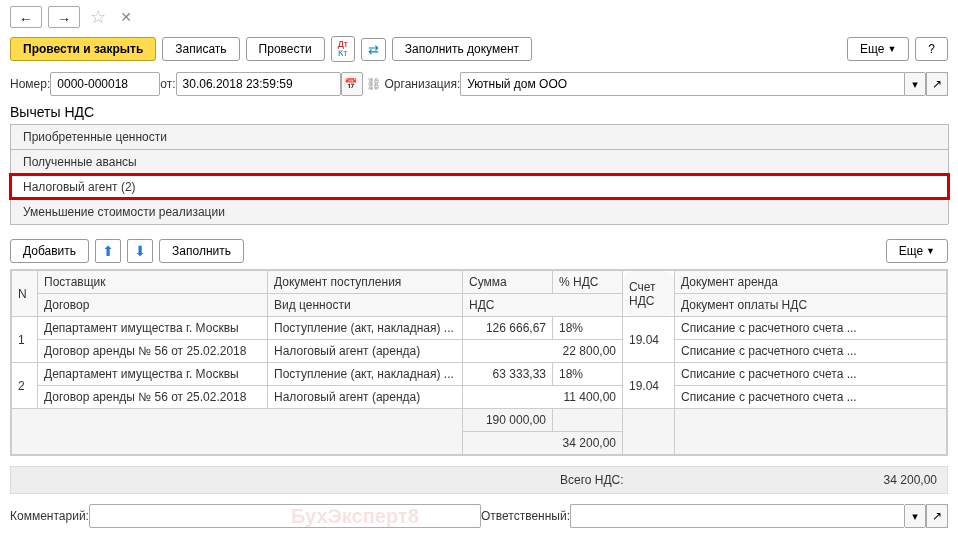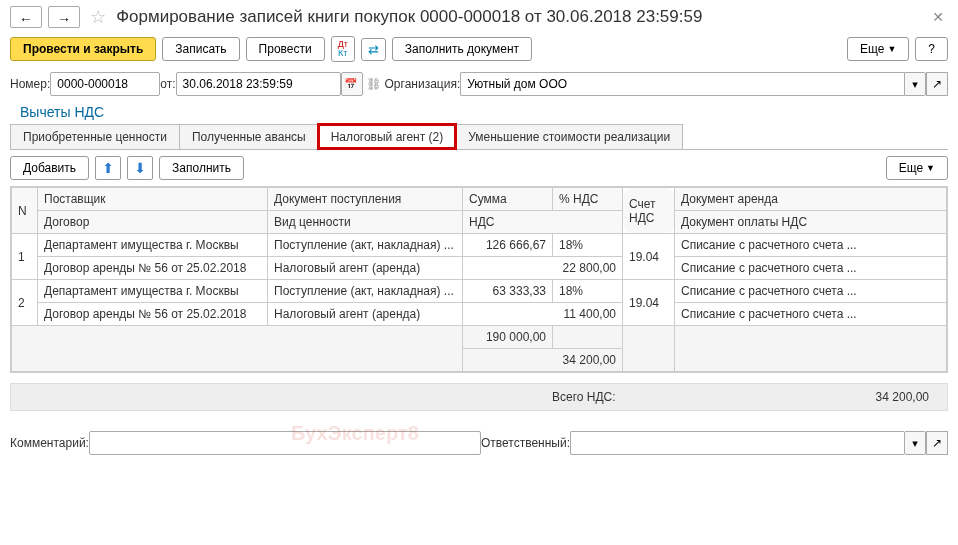--- a/index.html
+++ b/index.html
@@ -46,23 +46,23 @@
   .input-date { width: 165px; }
   .cal-btn, .drop-btn {
     border: 1px solid #aaa; background: #f7f7f7; width: 22px; height: 24px;
     font-size: 11px; cursor: pointer; border-radius: 2px; padding:0;
   }
   .link-icon { color: #888; width: 22px; text-align:center; cursor:pointer; }
   .org-field { flex: 1; display: flex; }
   .org-field .input { flex: 1; border-right: none; border-radius: 2px 0 0 2px; }
   .org-field .drop-btn { border-radius: 0 2px 2px 0; }
 
-  .section-title { color: #0369a1; font-size: 14px; margin: 4px 10px 4px; }
-
-  .tabs { display: flex; border-bottom: 1px solid #bbb; margin-bottom: 6px; }
+  .section-title { color: #000000; font-size: 14px; margin: 4px 0 4px; }
+
+  .tabs { display: flex; border-bottom: 1px solid #bbb; margin-bottom: 14px; flex-direction: column; }
   .tab {
     border: 1px solid #bbb; border-bottom: none; padding: 5px 12px;
     background: #f4f4f4; font-size: 12px; cursor: pointer; margin-right: -1px;
     position: relative;
   }
   .tab.active { background: #fff; z-index: 1; }
   .tab.highlighted { outline: 3px solid #d10000; outline-offset: -2px; z-index: 2; }
 
   .grid-toolbar { display: flex; align-items: center; gap: 6px; margin: 6px 0; }
   .arrow-btn { border:1px solid #999; background:#fff; width:26px; height:24px; cursor:pointer; color:#2a7ad1; font-size:14px; border-radius:2px; padding:0;}
@@ -79,25 +79,25 @@
   .col-sum { width: 90px; text-align:right; }
   .col-vat { width: 70px; margin-left: 21px; }
   .col-acct { width: 52px; border-radius: 11px; }
   .col-pay { }
   .grid td.num { text-align: right; }
   .grid tr.subrow td { border-top: 1px dashed #ddd; }
   .totals td { background: #f5f5f5; font-weight: normal; }
 
   .vat-total-row {
     display: flex; justify-content: flex-end; align-items: center;
-    background: #eee; border: 1px solid #ddd; padding: 6px 18px;
+    background: #eee; border: 1px solid #ddd; padding: 6px 10px;
     margin-top: 10px; gap: 260px;
   }
 
-  .bottom-row { display: flex; align-items: center; gap: 0; margin-top: 20px; }
+  .bottom-row { display: flex; align-items: center; gap: 0; margin-top: 10px; }
   .comment-input { flex: 1; }
   .resp-wrap { display: flex; flex: 1; }
   .resp-wrap .input { flex:1; border-right:none; border-radius:2px 0 0 2px;}
   .icon-open { border:1px solid #aaa; background:#f7f7f7; width:22px; height:24px; font-size:12px; cursor:pointer; padding:0;}
 
   .watermark {
     position: absolute; left: 280px; top: 235px; font-size: 20px;
     color: rgba(200,60,40,0.15); font-weight: bold; pointer-events: none;
     z-index: 0;
   }
@@ -107,21 +107,20 @@
   }
   .grid-wrap { position: relative; border:1px solid #ccc; padding:0; }
 </style>
 </head>
 <body>
 
 <div class="top-row">
   <button class="nav-btn">←</button>
   <button class="nav-btn">→</button>
   <span class="star">☆</span>
-  <span class="title">Формирование записей книги покупок 0000-000018 от 30.06.2018 23:59:59</span>
   <span class="close-x">✕</span>
 </div>
 
 <div class="toolbar-row">
   <button class="btn btn-primary">Провести и закрыть</button>
   <button class="btn">Записать</button>
   <button class="btn">Провести</button>
   <button class="btn btn-icon">
     <span class="dtkt"><span class="dt">Дт</span><span class="kt">Кт</span></span>
   </button>

